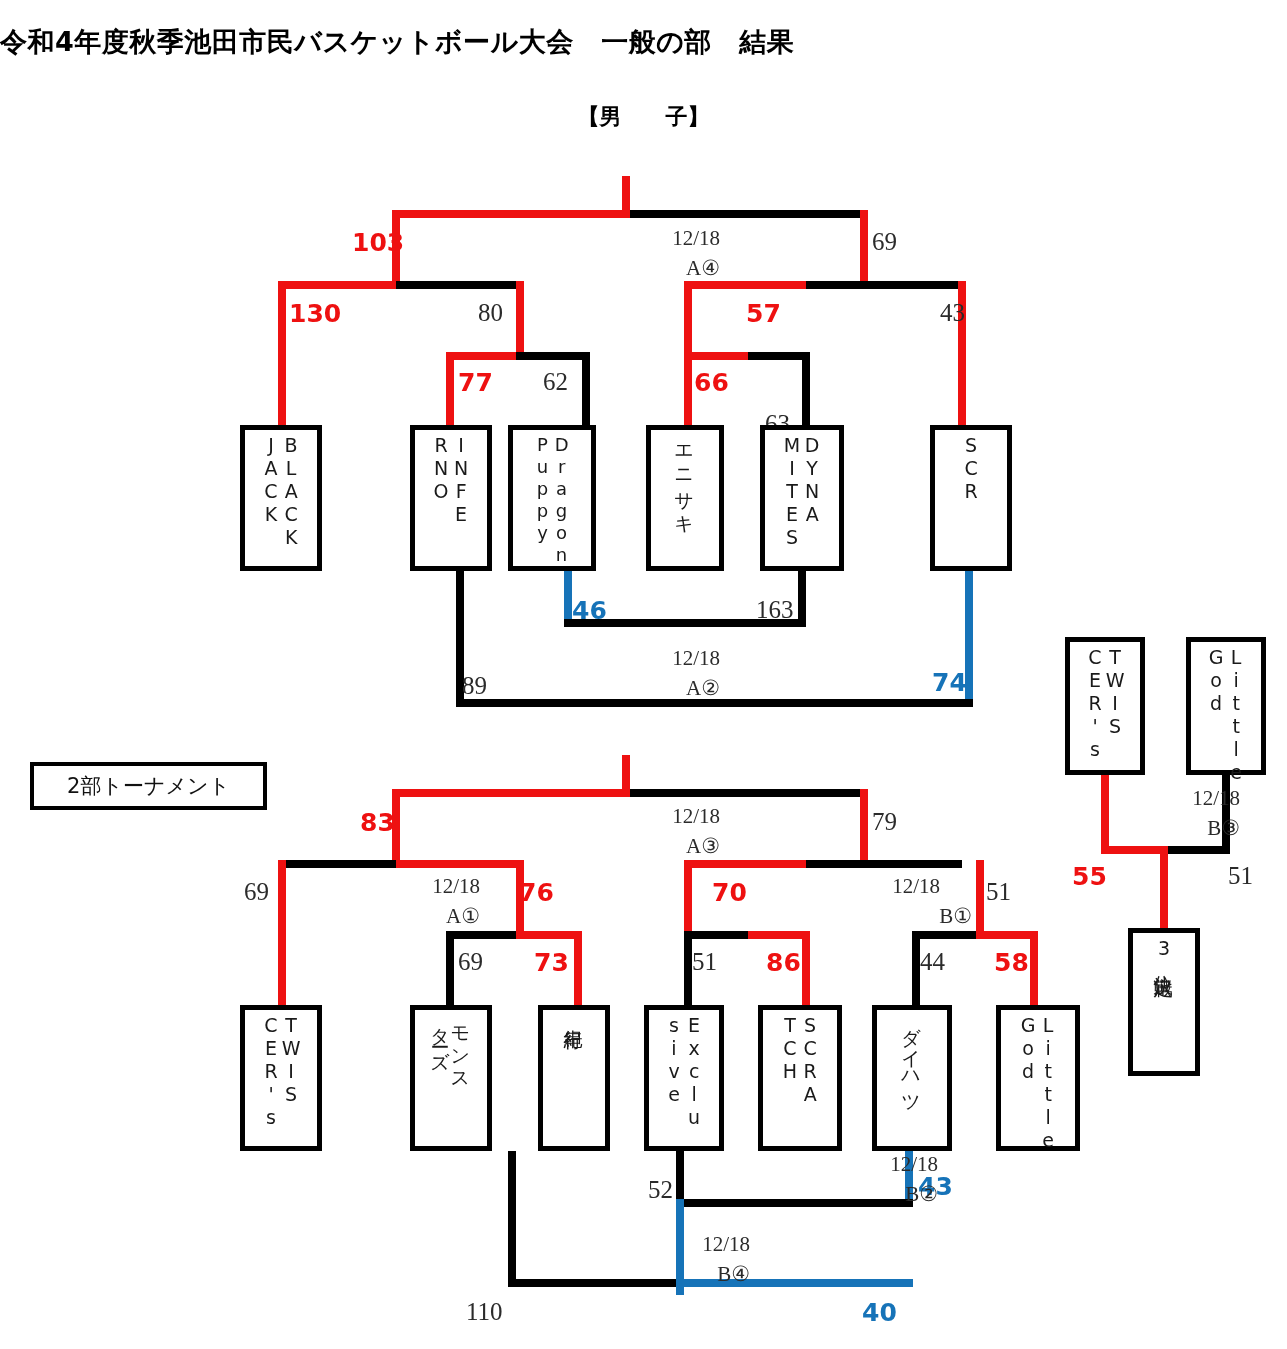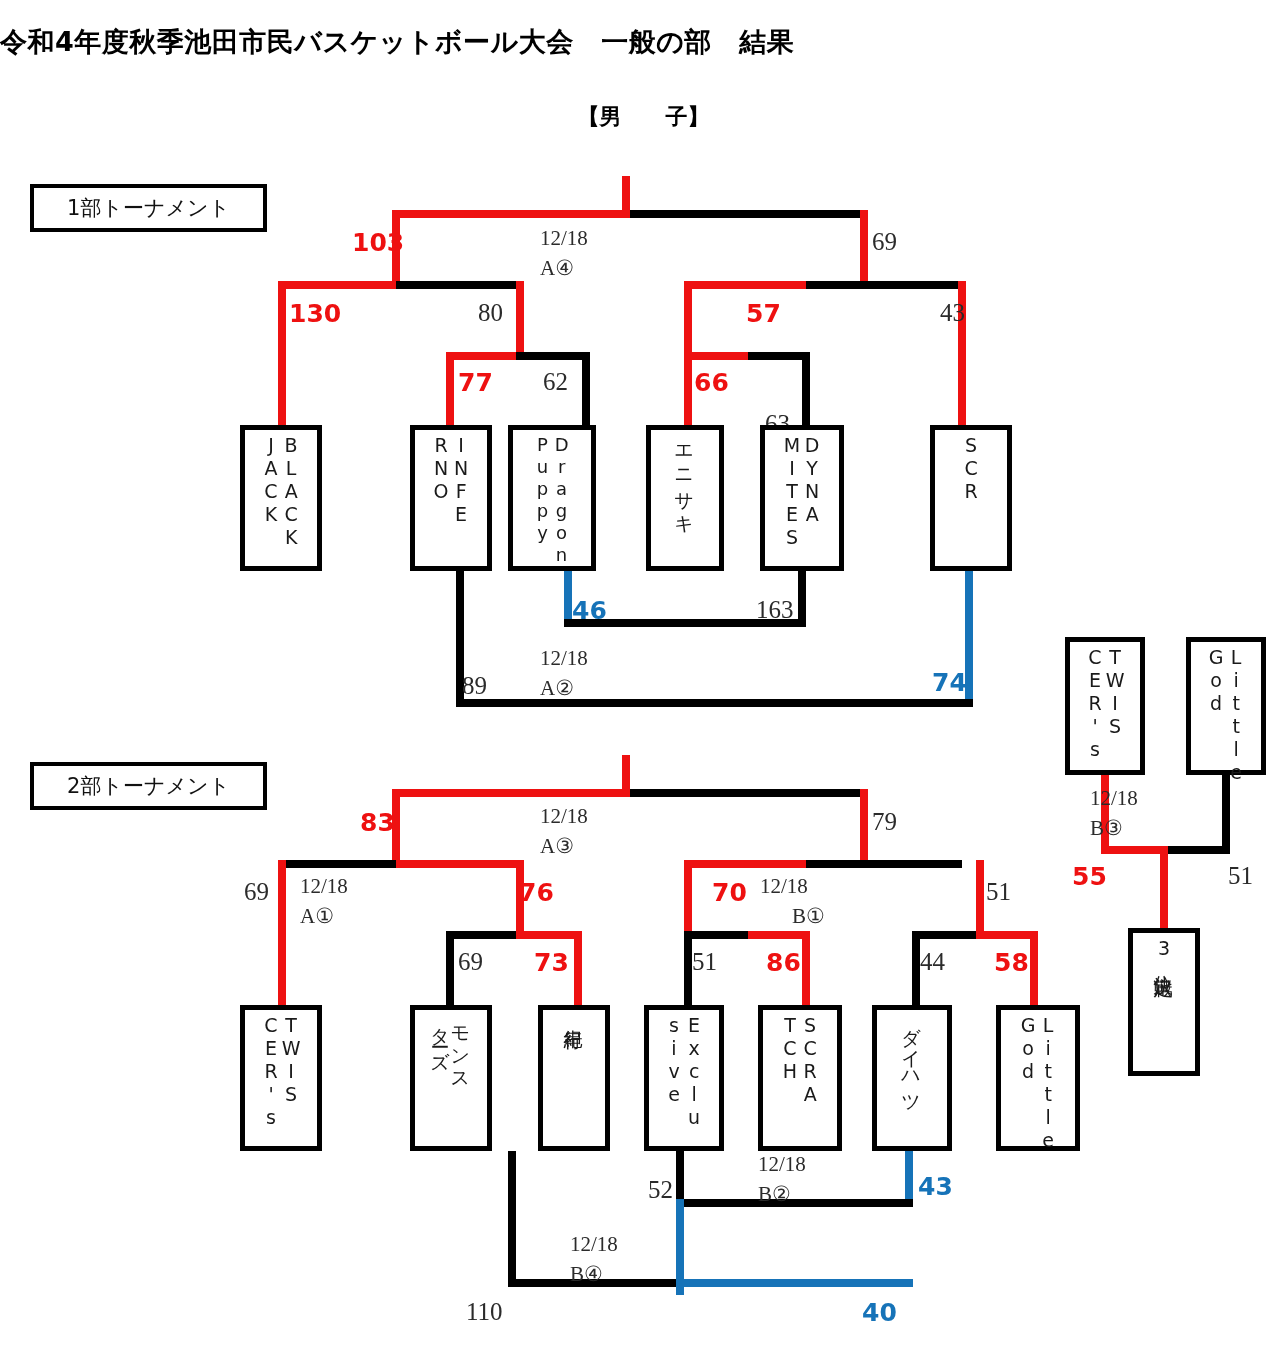--- a/index.html
+++ b/index.html
@@ -47,34 +47,31 @@
 
   
   .sc{
     position:absolute;font-family:"Liberation Serif","DejaVu Serif",serif;
     font-size:25px;color:#2b2b2b;white-space:nowrap;
   }
   .sc.win{font-family:"DejaVu Sans","Liberation Sans",sans-serif;font-weight:bold;color:#ee1111;font-size:25px;}
   .sc.lose-blue{font-family:"DejaVu Sans","Liberation Sans",sans-serif;font-weight:bold;color:#1673b8;font-size:25px;}
   .meta{
     position:absolute;font-family:"Liberation Serif","DejaVu Serif",serif;
-    font-size:21px;color:#2b2b2b;white-space:nowrap;text-align:left;
+    font-size:21px;color:#2b2b2b;white-space:nowrap;text-align:right;
   }
 </style>
 </head>
 <body>
 
 <div id="stage">
 
   <div class="title">令和4年度秋季池田市民バスケットボール大会　一般の部　結果</div>
   <div class="subtitle">【男　　子】</div>
 
-  <div class="seclabel" style="left:30px;top:184px;width:237px;height:48px;">
-    <span>1部トーナメント</span>
-  </div>
   <div class="seclabel" style="left:30px;top:762px;width:237px;height:48px;">
     <span>2部トーナメント</span>
   </div>
 
   <div class="ln red" style="left:622px;top:176px;width:8px;height:40px;"></div>
 
   <div class="ln red" style="left:392px;top:210px;width:240px;height:8px;"></div>
   <div class="ln" style="left:630px;top:210px;width:238px;height:8px;"></div>
 
   <div class="ln red" style="left:392px;top:210px;width:8px;height:78px;"></div>

